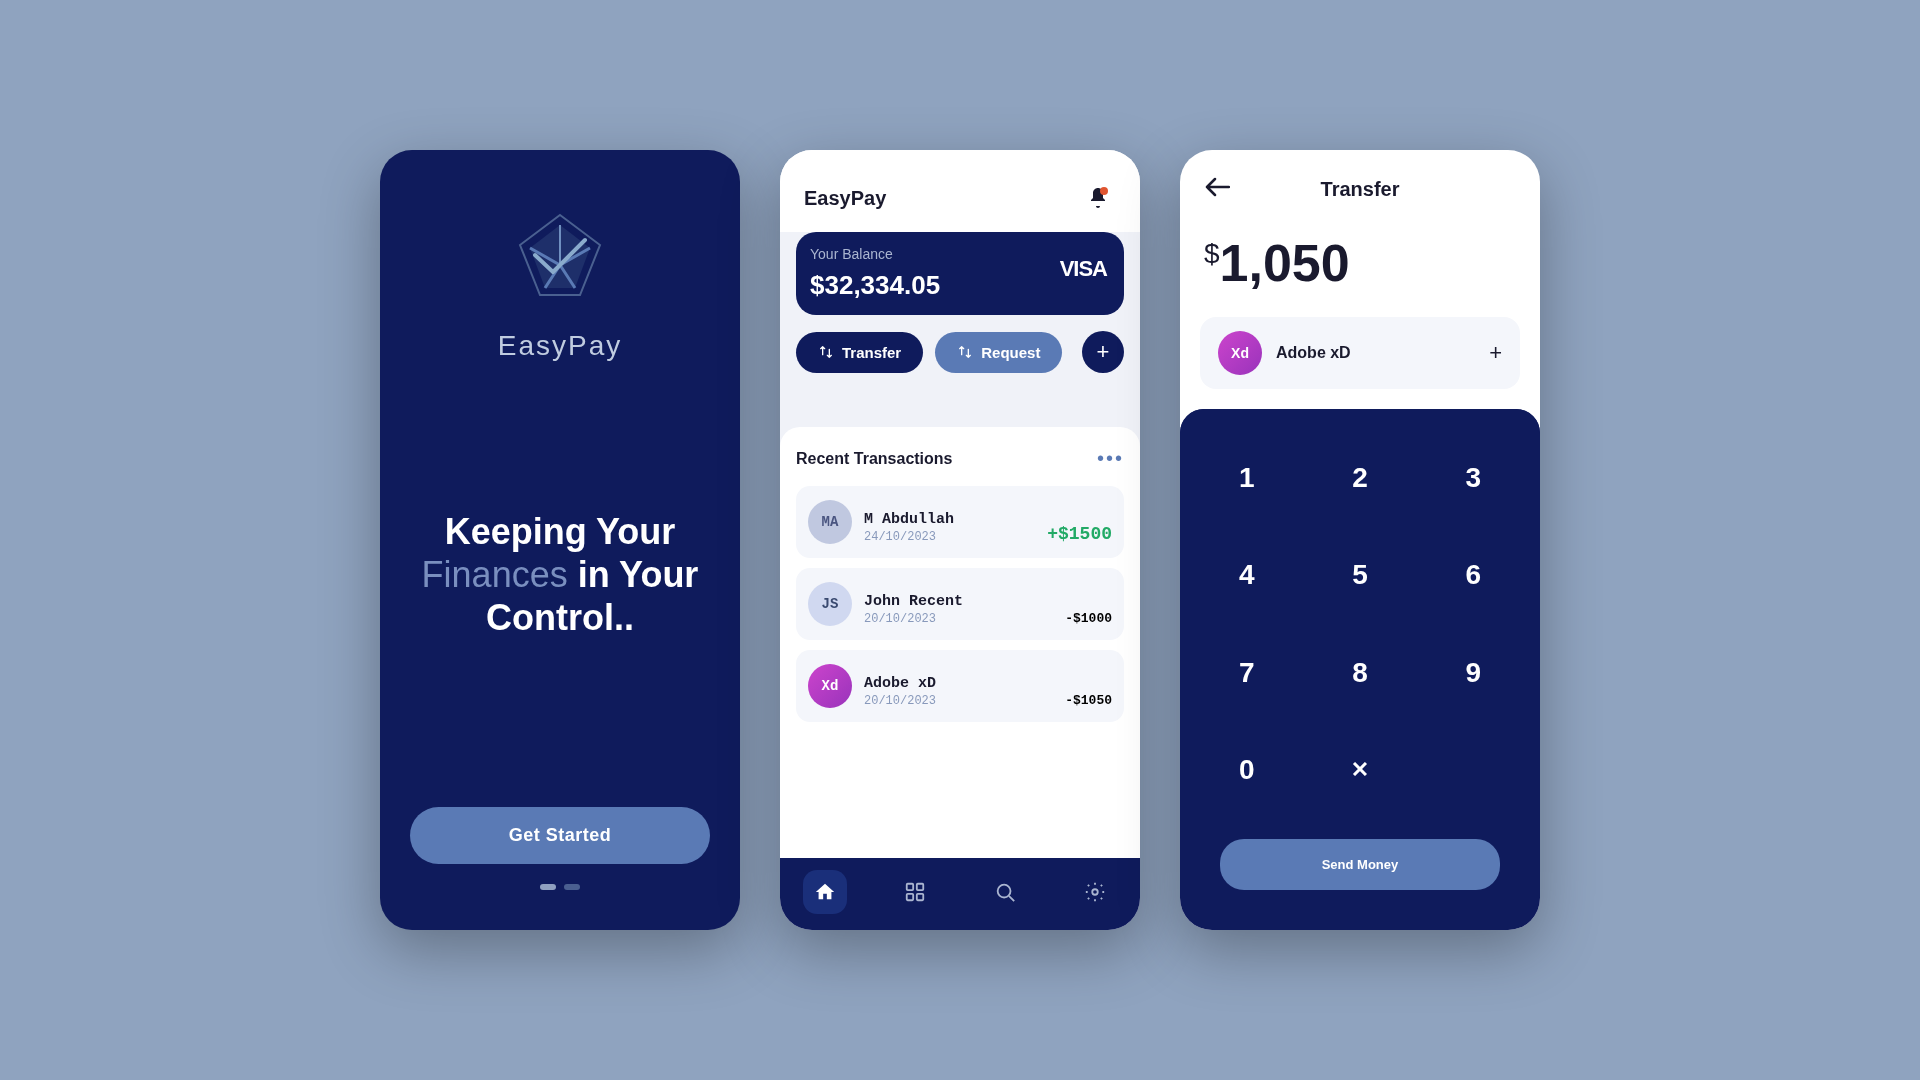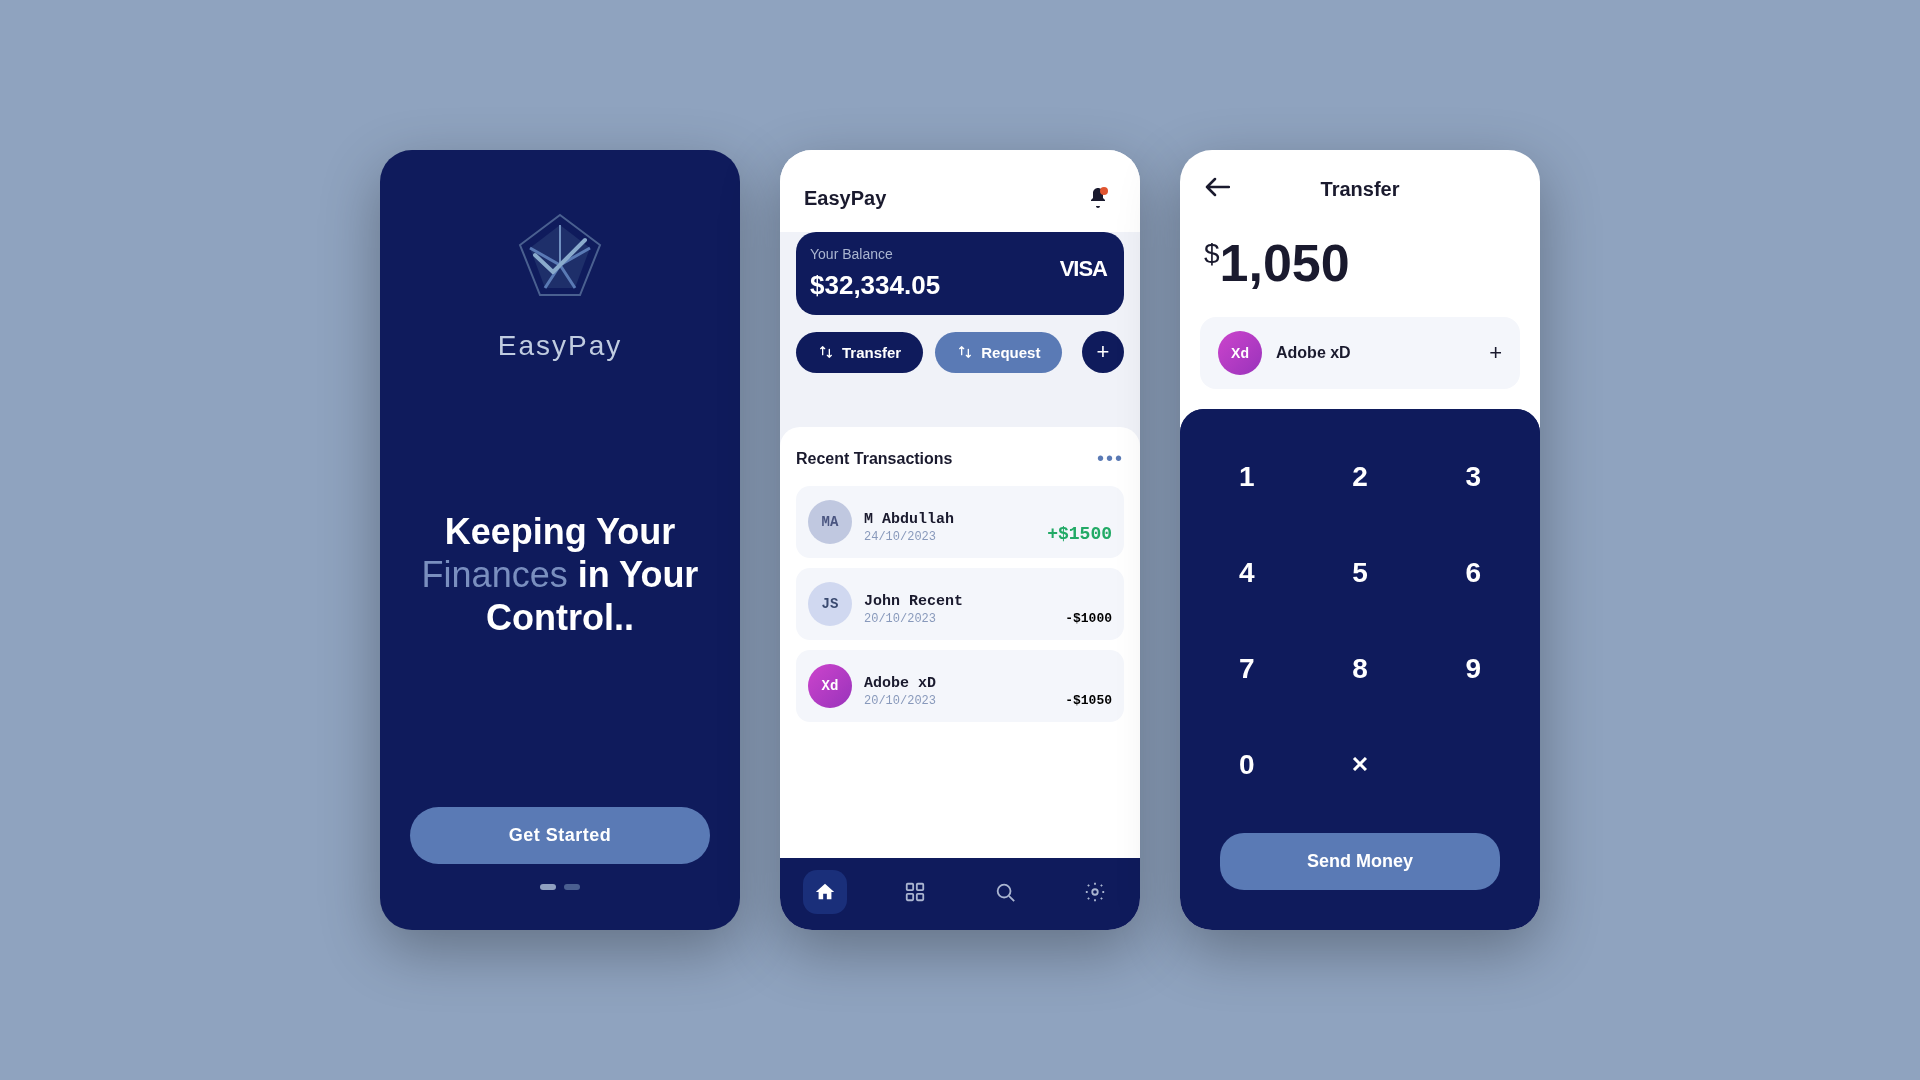--- a/index.html
+++ b/index.html
@@ -400,21 +400,21 @@
       cursor: pointer;
       border-radius: 12px;
       transition: background 0.1s;
     }
 
     .send-money-btn {
       background: #5a7ab5;
       color: white;
       border: none;
       border-radius: 24px;
-      font-size: 18px;
+      font-size: 13px;
       font-weight: 600;
       padding: 18px;
       margin: 10px 20px 20px;
       cursor: pointer;
       width: calc(100% - 40px);
     }
   </style>
 </head>
 <body>
 

